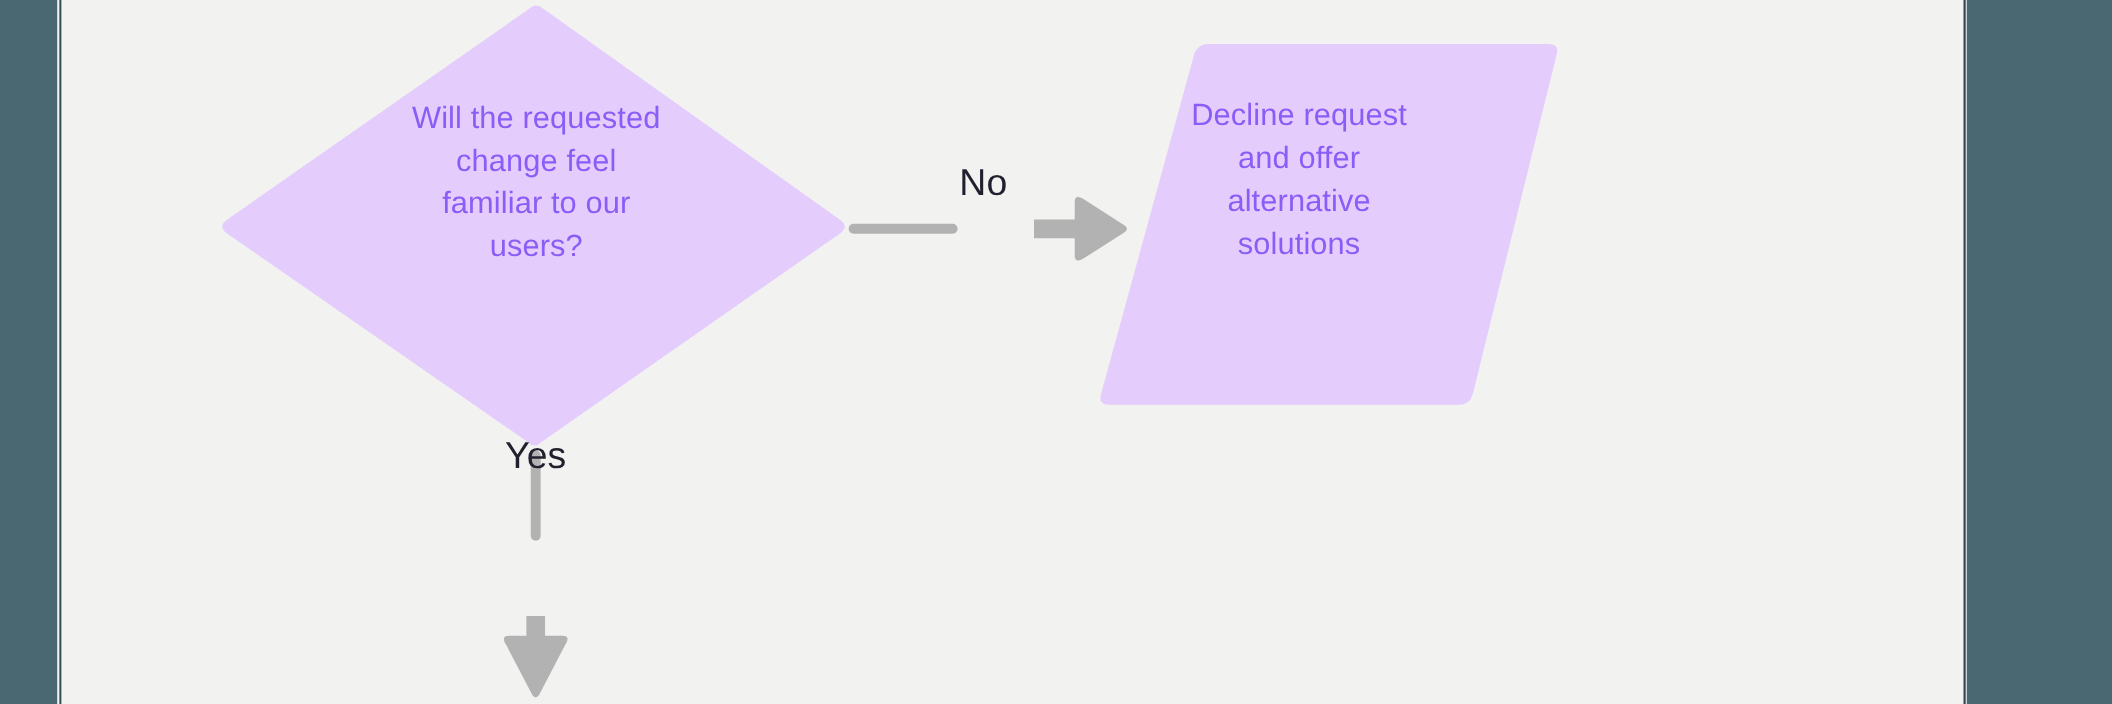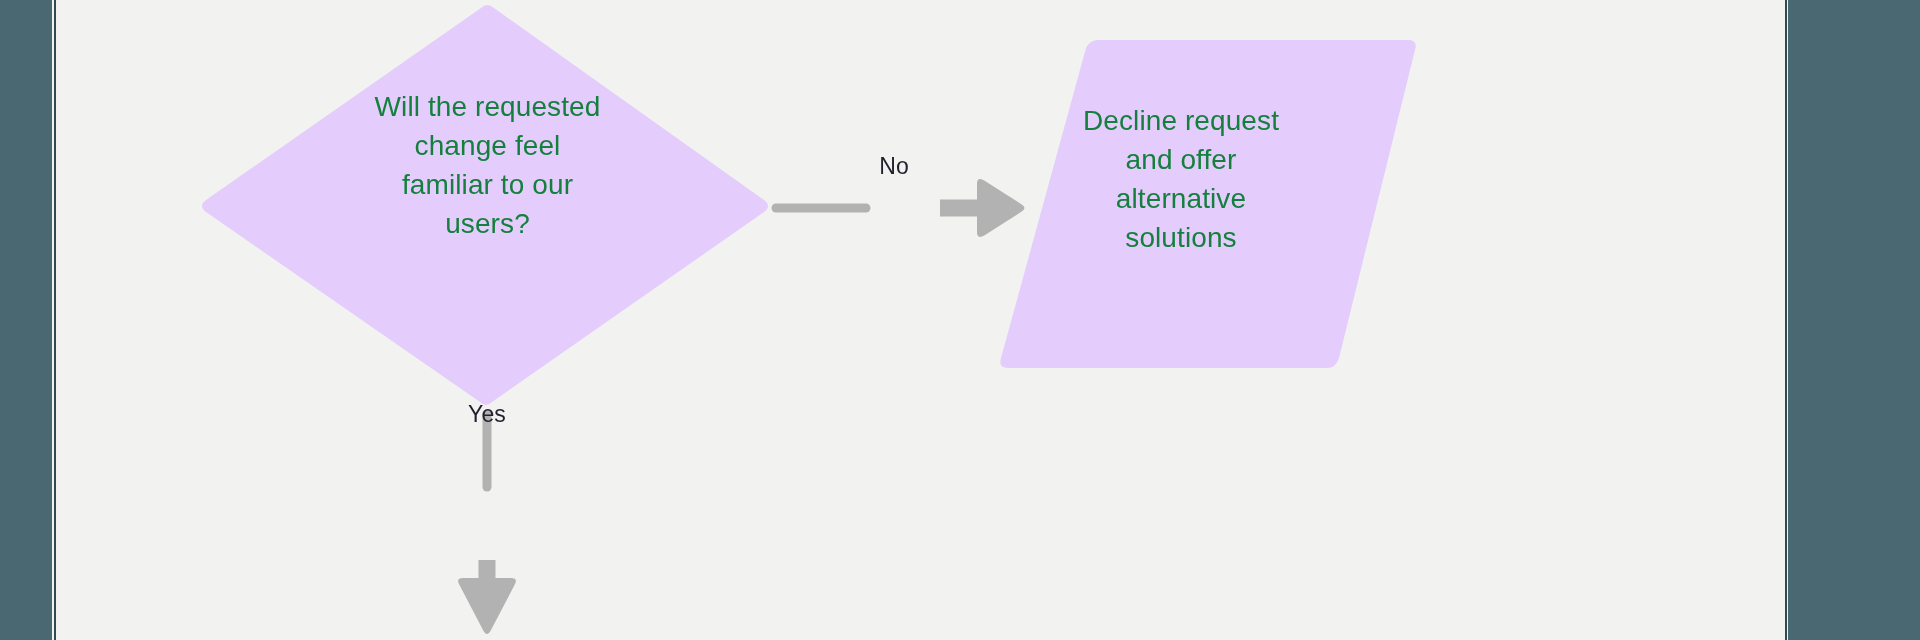--- a/index.html
+++ b/index.html
@@ -39,32 +39,32 @@
     position: absolute;
     left: 56px;
     top: 0;
     width: 1729px;
     height: 640px;
     background: #f2f2f1;
   }
 
   .node-text {
     position: absolute;
-    color: #15803d;
+    color: #8b5cf6;
     font-size: 28px;
     line-height: 39px;
     text-align: center;
     white-space: pre-line;
     letter-spacing: 0.1px;
   }
 
   .edge-label {
     position: absolute;
     color: #231f2e;
-    font-size: 23px;
+    font-size: 34px;
     line-height: 32px;
     text-align: center;
     letter-spacing: 0.1px;
   }
 
   svg.shape-layer {
     position: absolute;
     left: 0;
     top: 0;
     width: 1729px;
@@ -125,21 +125,21 @@
                L 458,586
                Q 463,578 455,578
                Z"></path>
     </svg>
 
     <div class="node-text" id="decision-familiar-text" style="left:289px; top:87px; width:285px;">Will the requested
 change feel
 familiar to our
 users?</div>
 
-    <div class="node-text" id="decline-request-text" style="left:1000px; top:85px; width:250px;margin-top:16px;">Decline request
+    <div class="node-text" id="decline-request-text" style="left:1000px; top:85px; width:250px;">Decline request
 and offer
 alternative
 solutions</div>
 
     <div class="edge-label" id="edge-no-label" style="left:793px; top:150px; width:90px;">No</div>
 
     <div class="edge-label" id="edge-yes-label" style="left:371px; top:398px; width:120px;">Yes</div>
 
   </div>
 

